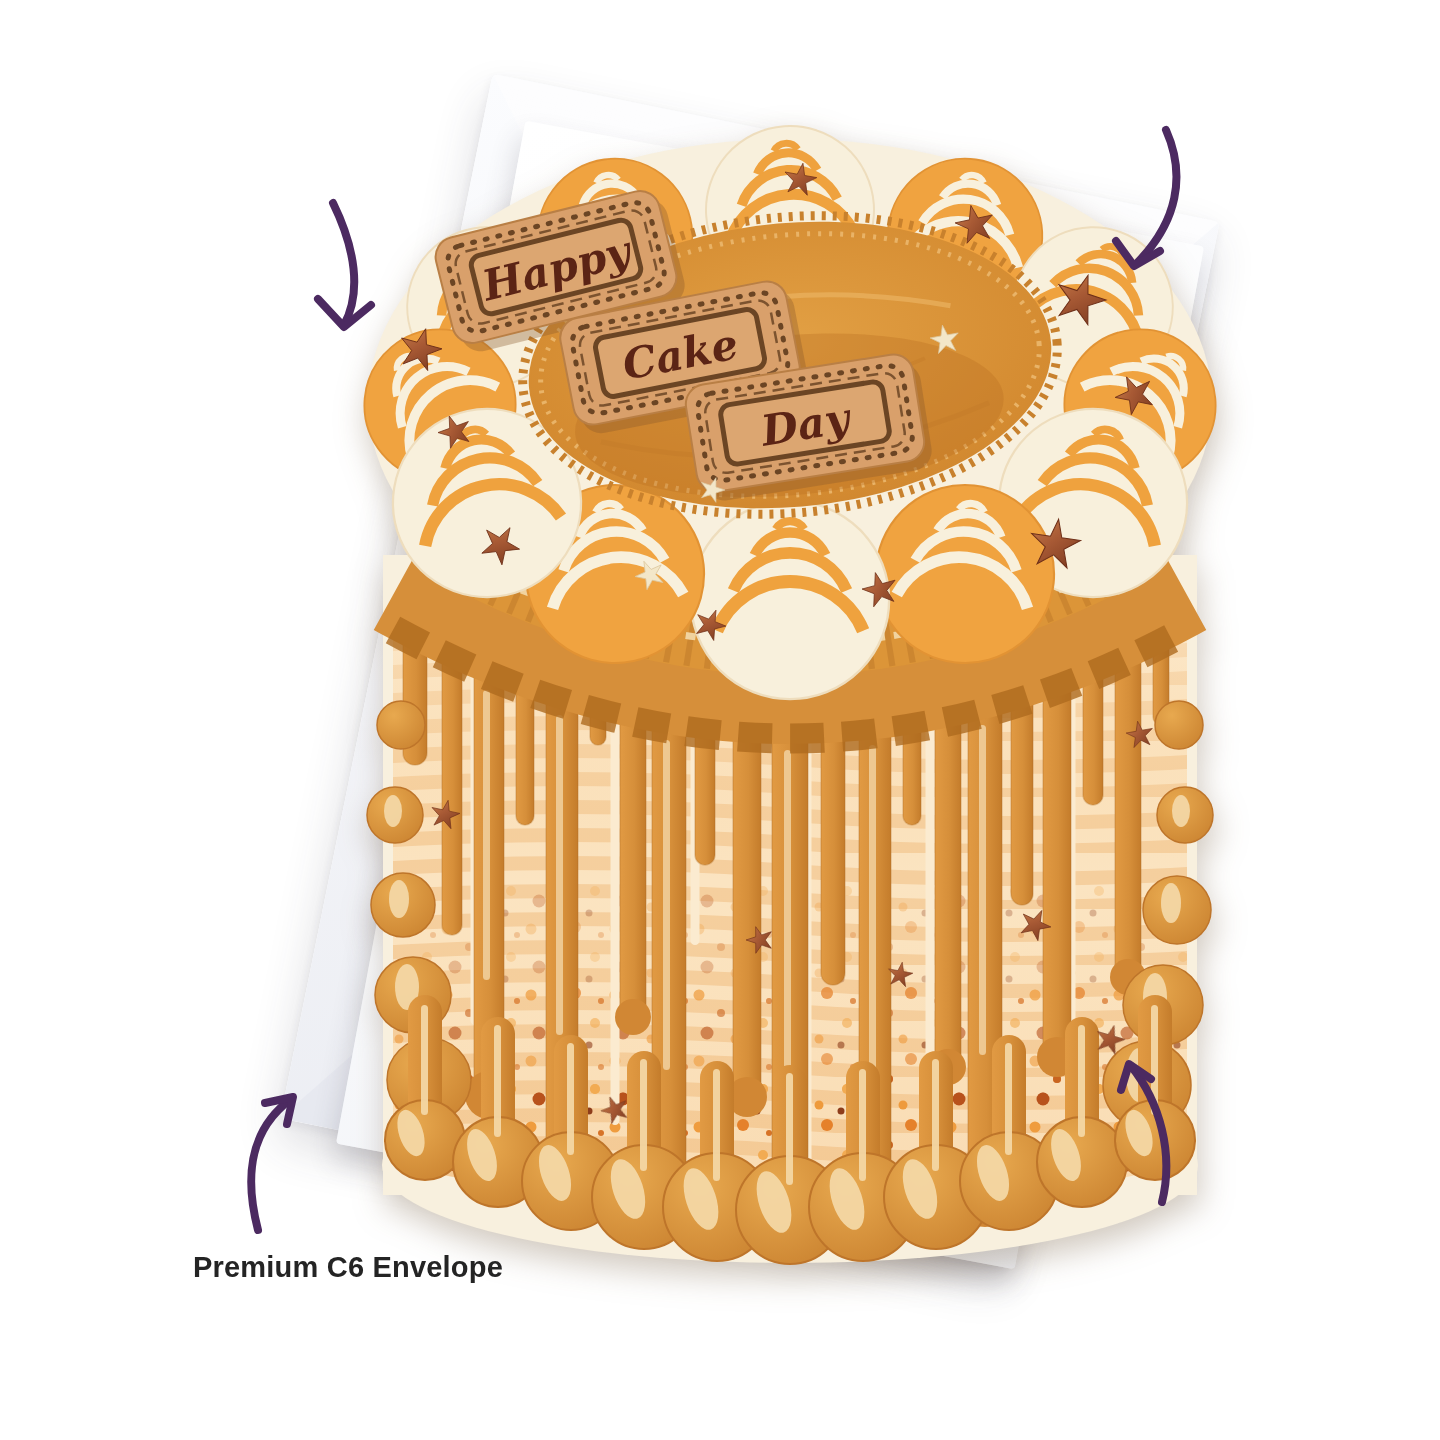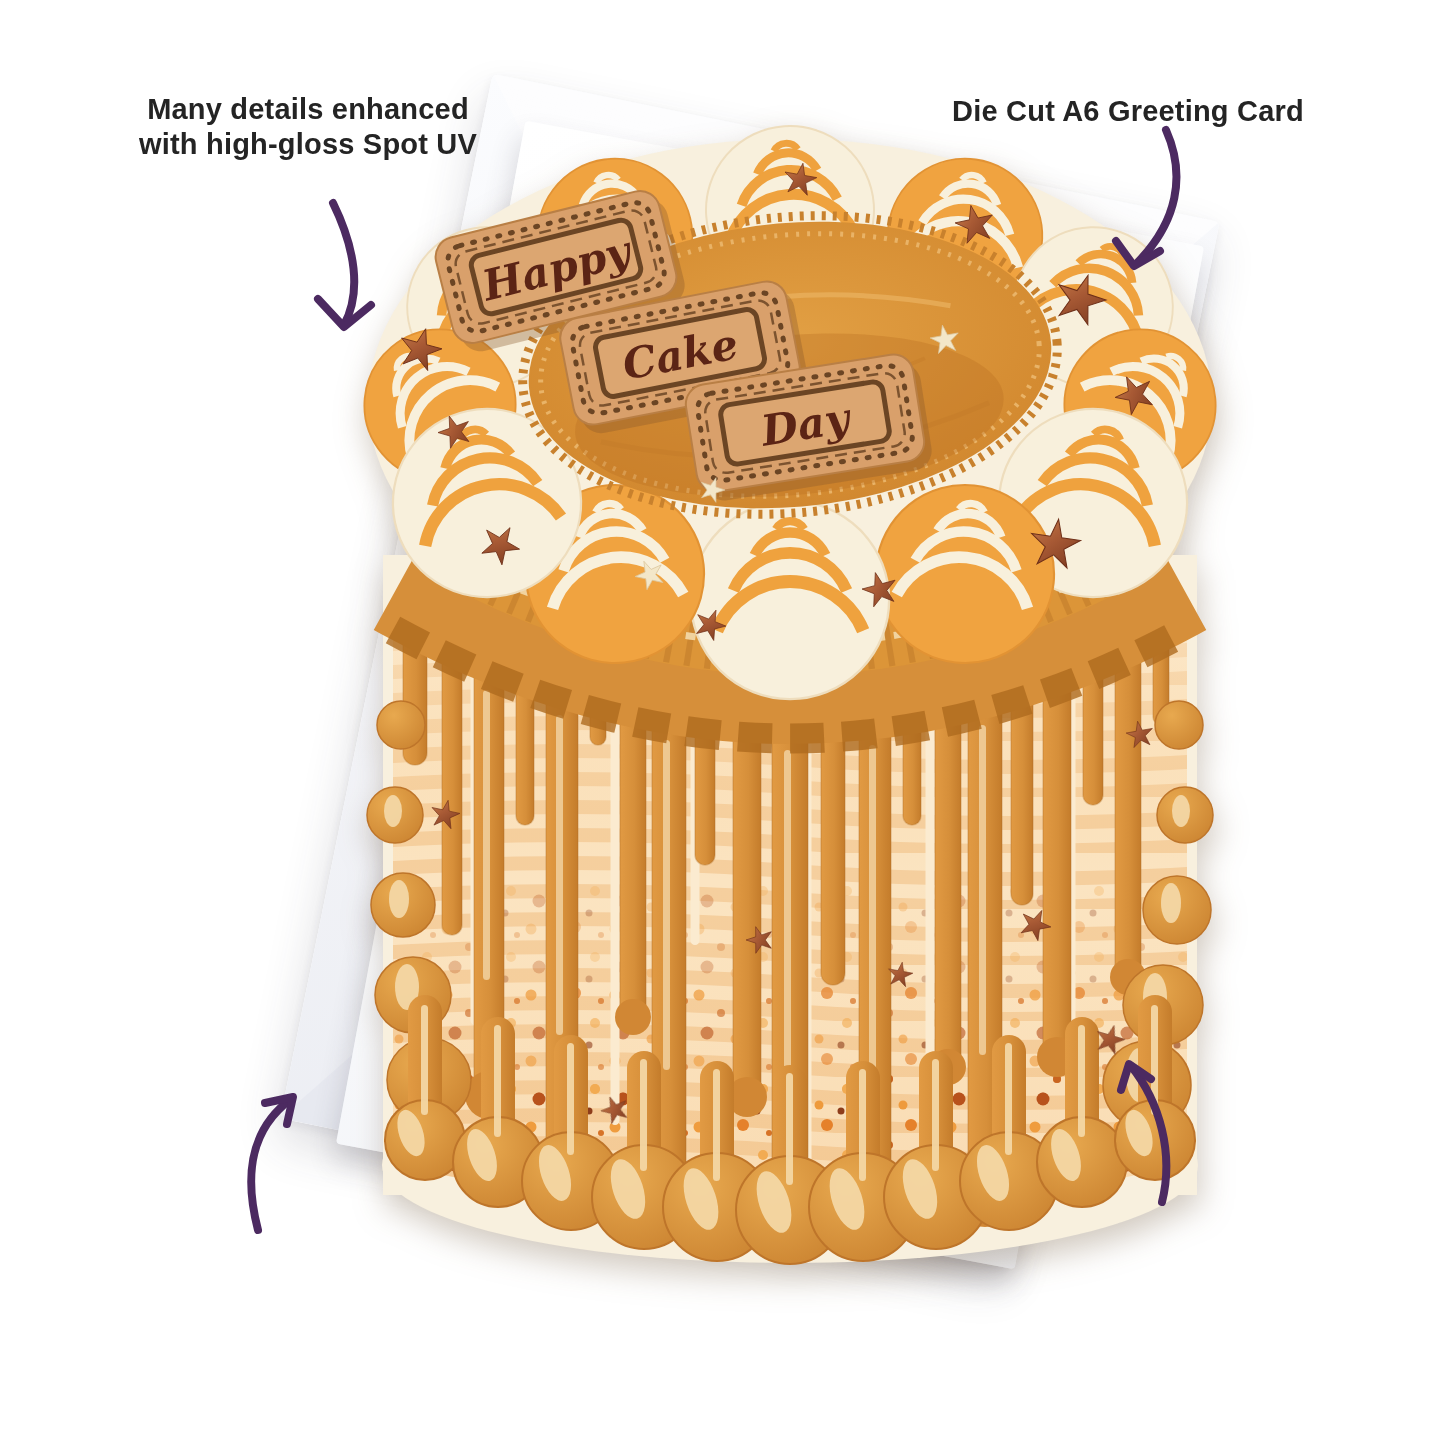--- a/index.html
+++ b/index.html
@@ -373,17 +373,15 @@
     <g>
       <path class="arrow" d="M258 1230 C 243 1172, 252 1128, 291 1099"></path>
       <path class="arrow" d="M265 1103 L 293 1097 L 287 1124"></path>
     </g>
     <g>
       <path class="arrow" d="M1162 1202 C 1174 1154, 1160 1102, 1131 1066"></path>
       <path class="arrow" d="M1121 1090 L 1129 1064 L 1151 1079"></path>
     </g>
   </svg>
 
-  <div class="label lab-tl">Many details enhanced
-with high-gloss Spot UV</div>
-  <div class="label lab-tr">Die Cut A6 Greeting Card</div>
+  <div class="label lab-bl">Premium C6 Envelope</div>
 
 </div>
 
 </body></html>

